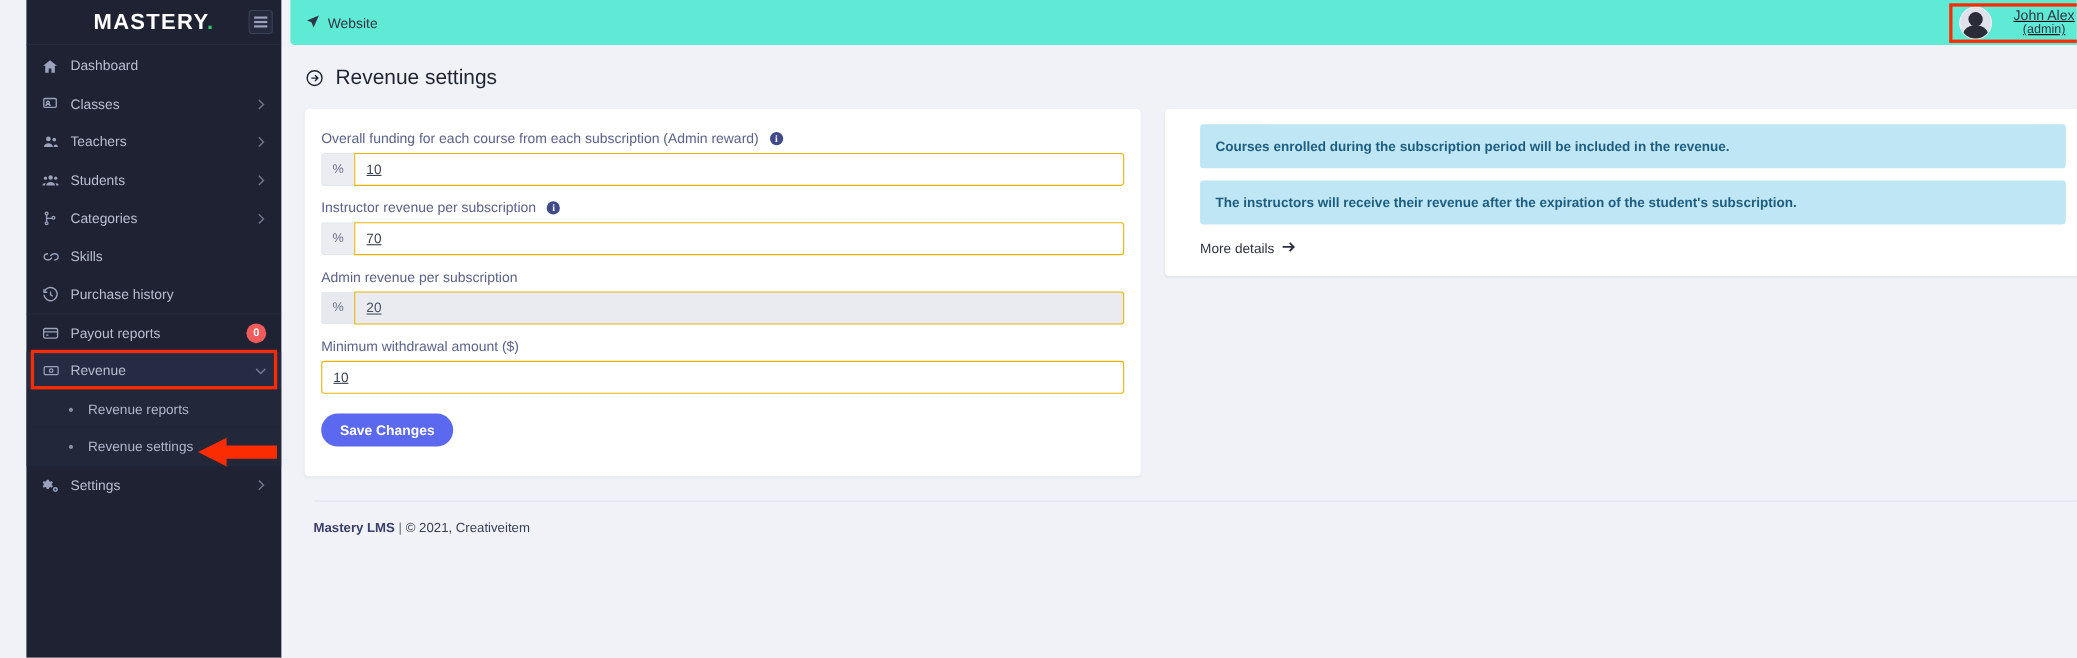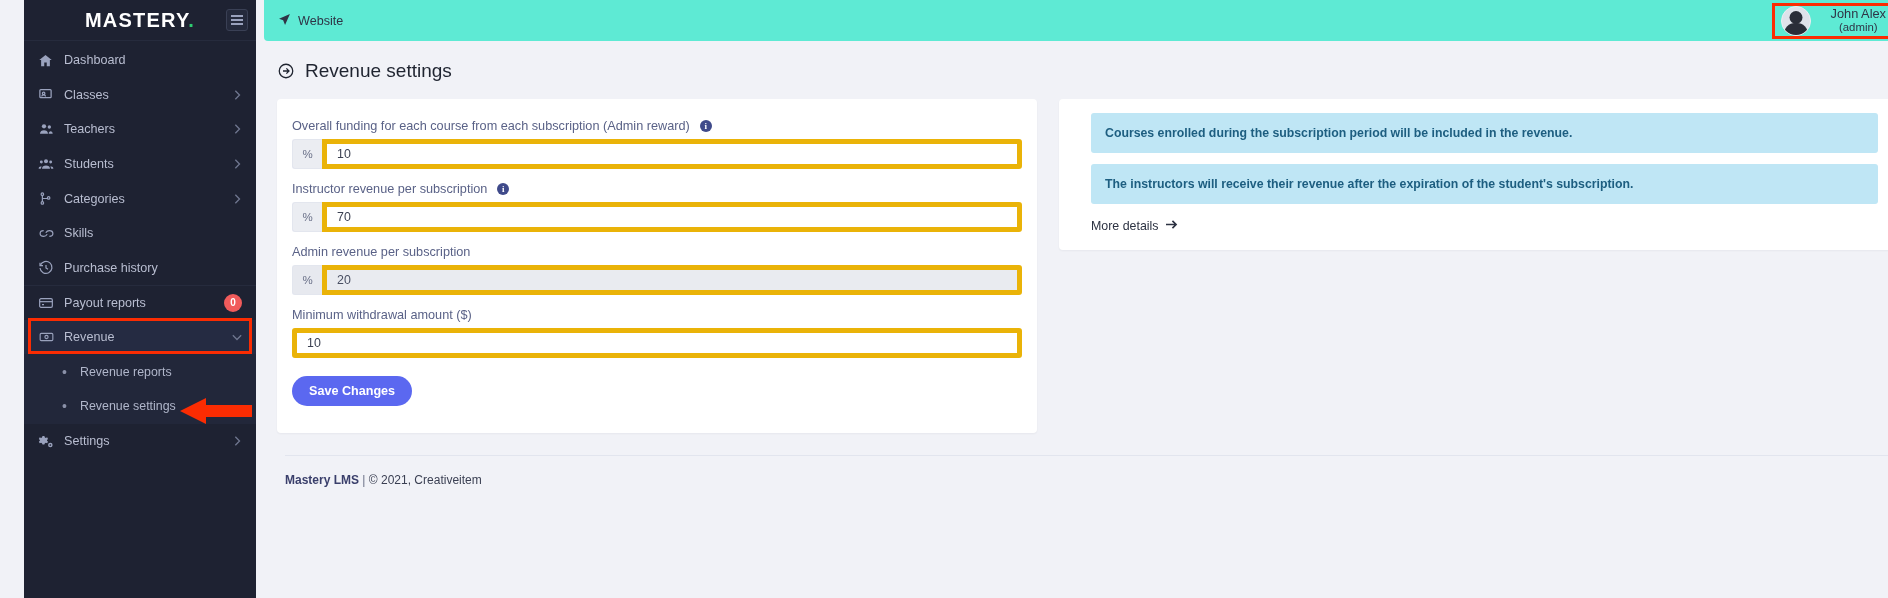--- a/index.html
+++ b/index.html
@@ -113,21 +113,21 @@
   }
   .website-link {
     display: flex; align-items: center; gap: 7px;
     color: #2f3446; font-size: 12.6px;
   }
   .topbar-right {
     margin-left: auto;
     display: flex; align-items: center;
     padding: 3px 8px;
   }
-  .user-chip { display: flex; align-items: center; gap: 20px; }
+  .user-chip { display: flex; align-items: center; gap: 20px; text-decoration: underline; }
   .avatar {
     width: 30px; height: 30px; border-radius: 50%;
     background: #dfe2ea; overflow: hidden; position: relative;
     border: 1px solid #eceef4;
   }
   .avatar .head {
     position: absolute; left: 50%; top: 4px; transform: translateX(-50%);
     width: 13px; height: 13px; border-radius: 50%; background: #2a2d38;
   }
   .avatar .body {
@@ -189,27 +189,28 @@
     width: 30px; min-width: 30px;
     background: #ebedf2;
     border: 1px solid #e3e6ee;
     border-right: none;
     border-radius: 3px 0 0 3px;
     display: flex; align-items: center; justify-content: center;
     color: #6a7088; font-size: 11.5px;
   }
   .inp {
     flex: 1;
-    border: 5px solid #eab308;
+    border: 1px solid #eab308;
     border-radius: 0 3px 3px 0;
     padding: 0 10px;
     font-size: 12.4px; color: #3b4152;
     font-family: "Liberation Sans", sans-serif;
     background: #ffffff;
     outline: none;
+    text-decoration: underline;
   }
   .inp.solo { border-radius: 3px; }
   .input-group.readonly .addon { background: #e7e9ef; }
   .input-group.readonly .inp { background: #e9ebf0; color: #4a5063; }
 
   .btn-save {
     background: #5b68f0;
     color: #ffffff;
     border: none;
     border-radius: 16px;

